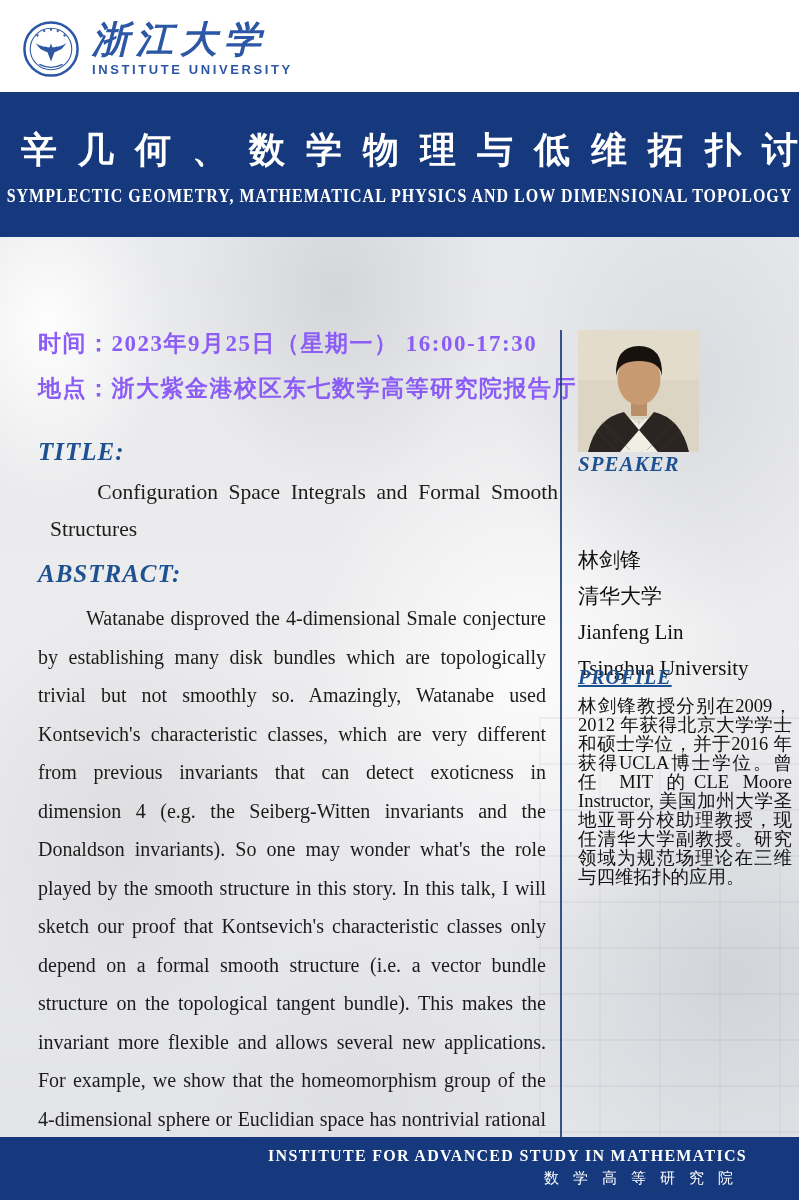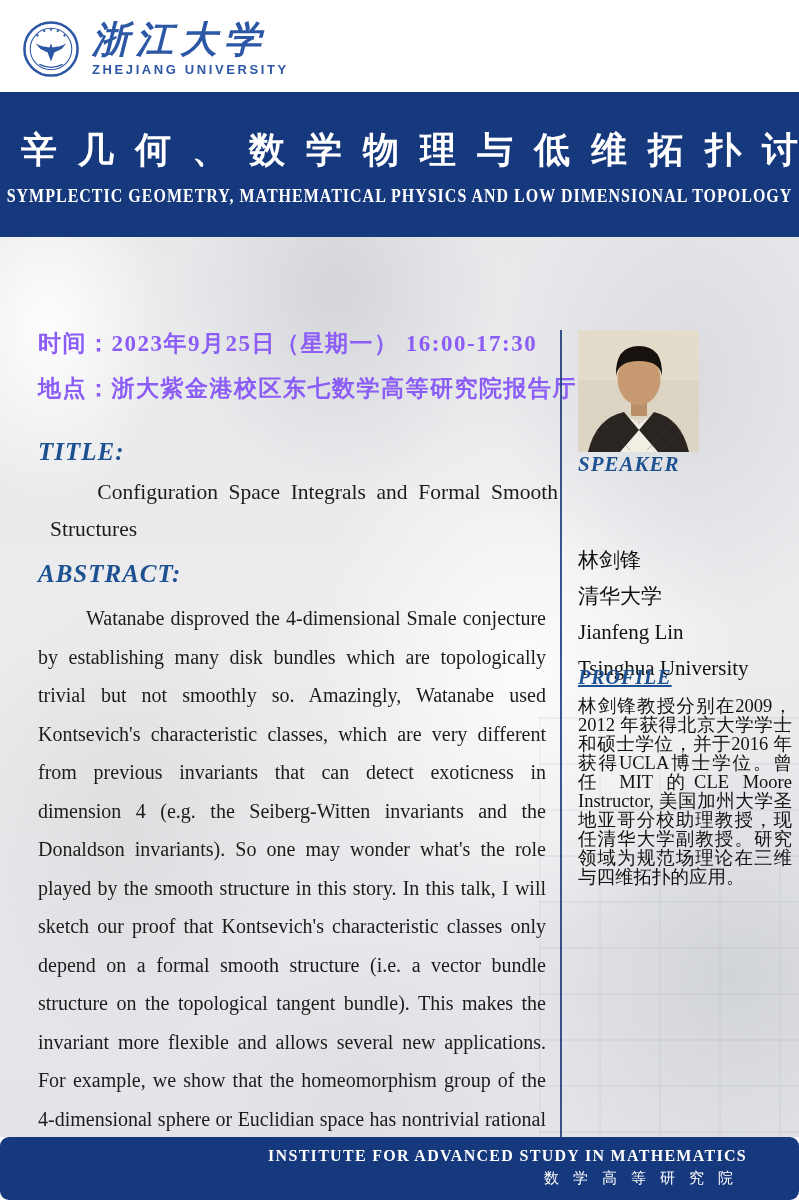--- a/index.html
+++ b/index.html
@@ -98,21 +98,21 @@
   .profile-label { position:absolute; left:578px; top:666px; font-size:20px;
                    color:var(--heading-blue,#1d5191); font-weight:bold; font-style:italic;
                    letter-spacing:1px;text-decoration:underline; }
   .profile-text { position:absolute; left:578px; top:697px; width:214px;
                   font-size:18.5px; line-height:19px; text-align:justify; color:#121212; }
 
   
   .footer {
     position:absolute; left:0; right:0; bottom:0; height:63px;
     background:var(--banner-blue,#16387d); color:#fff; text-align:right;
-    box-sizing:border-box; padding:10px 52px 0 0;border-radius:9px;
+    box-sizing:border-box; padding:10px 52px 0 0;
   }
   .footer-en { font-size:16px; font-weight:bold; letter-spacing:1.3px;
                font-family:"Liberation Serif", serif; }
   .footer-cn { margin-top:4px; font-size:15px; letter-spacing:14px; }
 </style>
 </head>
 <body>
 
 <div class="poster">
 
@@ -125,21 +125,21 @@
         <path d="M24 27 L30 43 L36 27 L32 30 L30 24 L28 30 Z" fill="#2c57a5"></path>
         <circle cx="16" cy="16" r="1.2" fill="#2c57a5"></circle>
         <circle cx="23" cy="11.5" r="1.2" fill="#2c57a5"></circle>
         <circle cx="30" cy="10" r="1.2" fill="#2c57a5"></circle>
         <circle cx="37" cy="11.5" r="1.2" fill="#2c57a5"></circle>
         <circle cx="44" cy="16" r="1.2" fill="#2c57a5"></circle>
         <path d="M18 46 Q30 52 42 46" fill="none" stroke="#2c57a5" stroke-width="1.4"></path>
       </svg>
       <div class="uni-names">
         <div class="uni-cn">浙江大学</div>
-        <div class="uni-en">ZHEJIANG UNIVERSITY</div>
+        <div class="uni-en">INSTITUTE UNIVERSITY</div>
       </div>
     </div>
   </div>
 
   <div class="banner">
     <div class="banner-cn">辛几何、数学物理与低维拓扑讨论班</div>
     <div class="banner-en">SYMPLECTIC GEOMETRY, MATHEMATICAL PHYSICS AND LOW DIMENSIONAL TOPOLOGY</div>
   </div>
 
   <div class="photo-area"></div>

